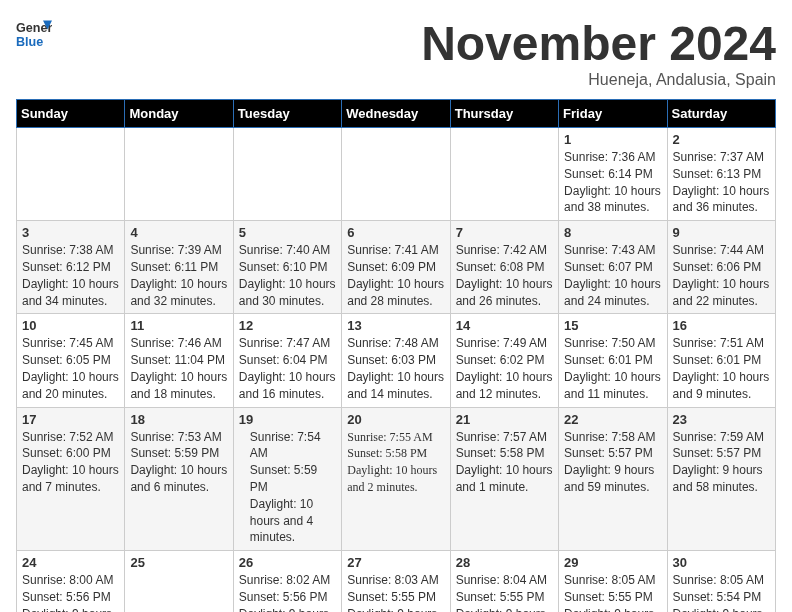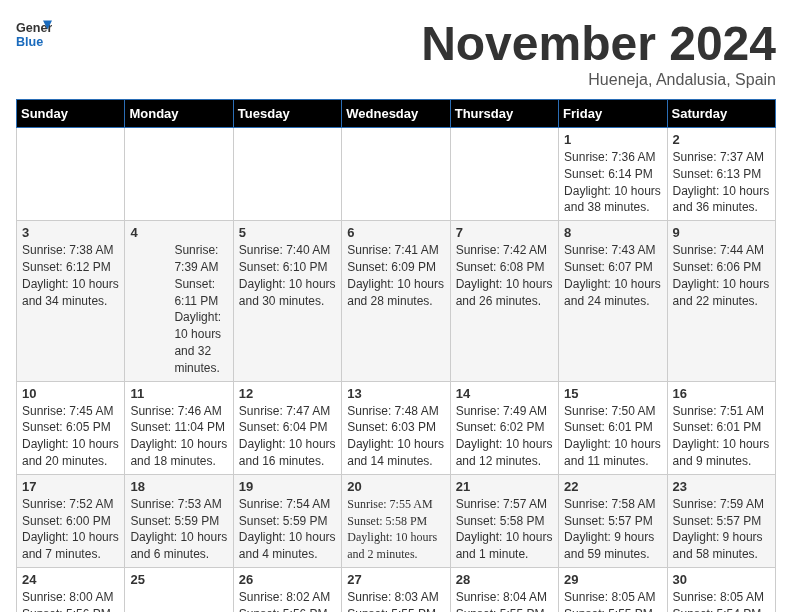--- a/index.html
+++ b/index.html
@@ -130,21 +130,21 @@
       </tr>
       <tr>
         <td>
           <span class="day-num">3</span>
           <div class="day-info" style="white-space: pre-line;">Sunrise: 7:38 AM
 Sunset: 6:12 PM
 Daylight: 10 hours and 34 minutes.</div>
         </td>
         <td>
           <span class="day-num">4</span>
-          <div class="day-info" style="white-space: pre-line; margin-left: 44px;">Sunrise: 7:39 AM
+          <div class="day-info" style="white-space: pre-line;">Sunrise: 7:39 AM
 Sunset: 6:11 PM
 Daylight: 10 hours and 32 minutes.</div>
         </td>
         <td>
           <span class="day-num">5</span>
           <div class="day-info" style="white-space: pre-line;">Sunrise: 7:40 AM
 Sunset: 6:10 PM
 Daylight: 10 hours and 30 minutes.</div>
         </td>
         <td>
@@ -224,21 +224,21 @@
 Daylight: 10 hours and 7 minutes.</div>
         </td>
         <td>
           <span class="day-num">18</span>
           <div class="day-info" style="white-space: pre-line;">Sunrise: 7:53 AM
 Sunset: 5:59 PM
 Daylight: 10 hours and 6 minutes.</div>
         </td>
         <td>
           <span class="day-num">19</span>
-          <div class="day-info" style="white-space: pre-line;">Sunrise: 7:54 AM
+          <div class="day-info" style="white-space: pre-line; margin-left: 11px;">Sunrise: 7:54 AM
 Sunset: 5:59 PM
 Daylight: 10 hours and 4 minutes.</div>
         </td>
         <td>
           <span class="day-num">20</span>
           <div class="day-info" style="white-space: pre-line; font-family: Liberation Serif, serif;">Sunrise: 7:55 AM
 Sunset: 5:58 PM
 Daylight: 10 hours and 2 minutes.</div>
         </td>
         <td>

